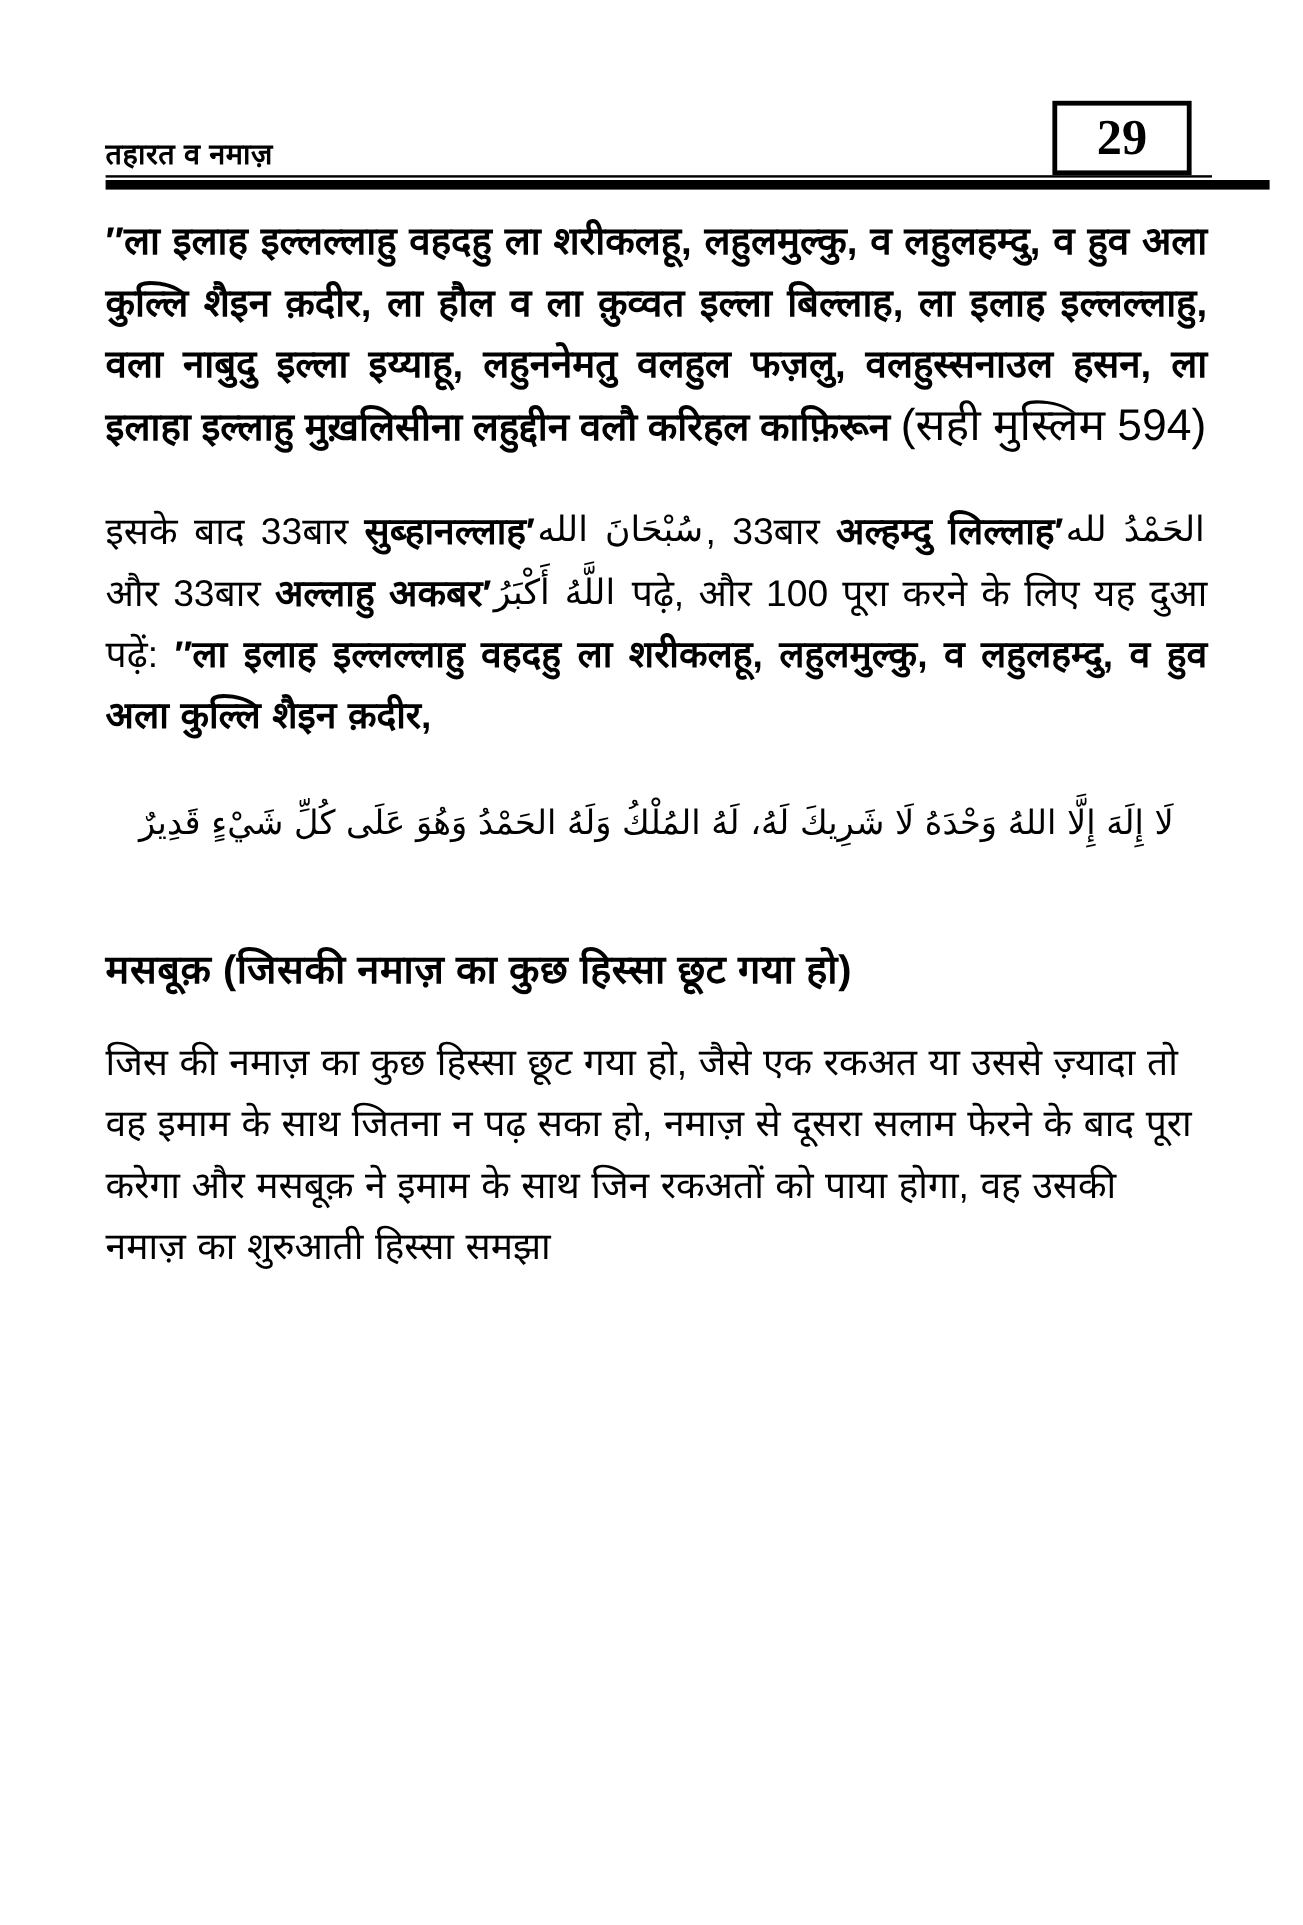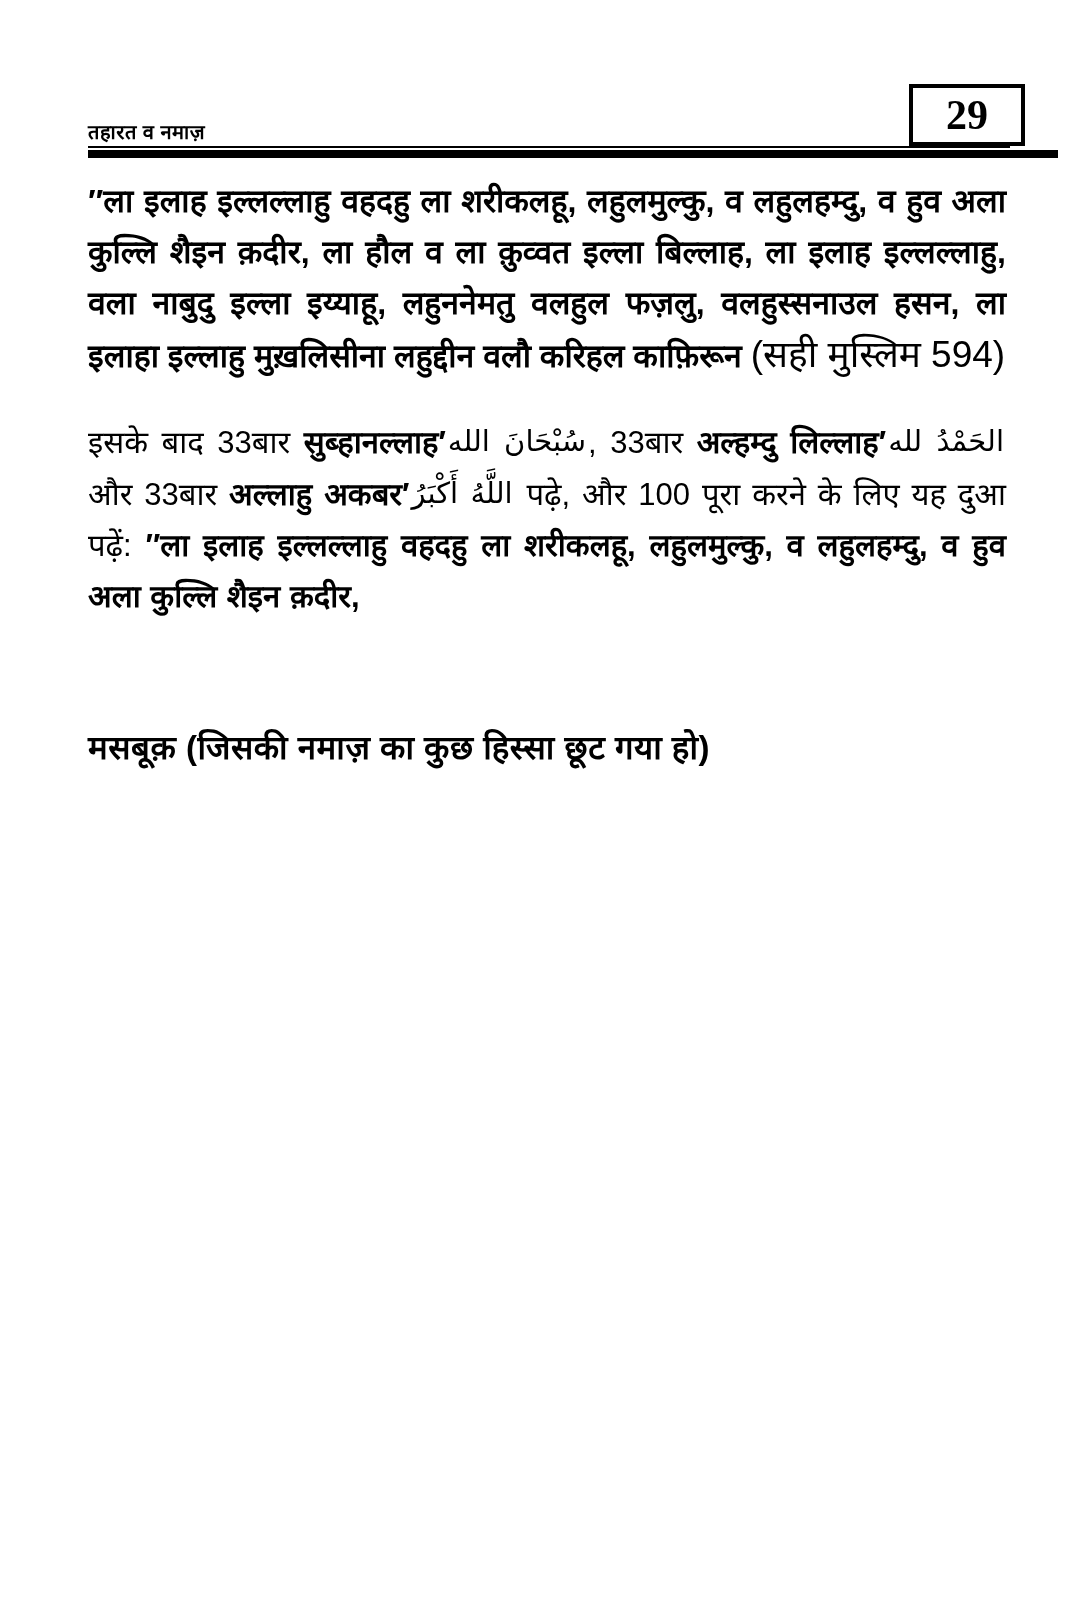--- a/index.html
+++ b/index.html
@@ -31,29 +31,29 @@
     position: absolute;
     left: 0;
     top: 86px;
     width: 1086px;
     height: 74px;
   }
   .header-title {
     position: absolute;
     left: 88px;
     bottom: 18px;
-    font-size: 20px;
+    font-size: 24px;
     font-weight: 700;
     letter-spacing: 0.5px;
     line-height: 1;
     white-space: nowrap;
   }
   .page-number-box {
     position: absolute;
-    right: 61px;
+    right: 93px;
     top: -2px;
     width: 116px;
     height: 62px;
     border: 4px solid #000;
     background: #fff;
     display: flex;
     align-items: center;
     justify-content: center;
     box-sizing: border-box;
   }
@@ -172,25 +172,27 @@
     </p>
 
     <div class="gap-md"></div>
 
     <p class="para">
       <span>इसके बाद 33बार </span><b>सुब्हानल्लाह′</b><span class="arabic-inline">سُبْحَانَ الله</span><span>, 33बार </span><b>अल्हम्दु लिल्लाह′</b><span class="arabic-inline">الحَمْدُ لله</span><span> और 33बार </span><b>अल्लाहु अकबर′</b><span class="arabic-inline">اللَّهُ أَكْبَرُ</span><span> पढ़े, और 100 पूरा करने के लिए यह दुआ पढ़ें: </span><b>″ला इलाह इल्लल्लाहु वहदहु ला शरीकलहू, लहुलमुल्कु, व लहुलहम्दु, व हुव अला कुल्लि शैइन क़दीर,</b>
     </p>
 
     <div class="gap-md"></div>
 
+    <p class="arabic-line">لَا إِلَهَ إِلَّا اللهُ وَحْدَهُ لَا شَرِيكَ لَهُ، لَهُ المُلْكُ وَلَهُ الحَمْدُ وَهُوَ عَلَى كُلِّ شَيْءٍ قَدِيرٌ</p>
 
     <div class="gap-sm"></div>
 
 
     <div class="gap-lg"></div>
 
     <h2 class="heading-center">मसबूक़ (जिसकी नमाज़ का कुछ हिस्सा छूट गया हो)</h2>
 
     <div class="gap-sm"></div>
 
+    <p class="para">जिस की नमाज़ का कुछ हिस्सा छूट गया हो, जैसे एक रकअत या उससे ज़्यादा तो वह इमाम के साथ जितना न पढ़ सका हो, नमाज़ से दूसरा सलाम फेरने के बाद पूरा करेगा और मसबूक़ ने इमाम के साथ जिन रकअतों को पाया होगा, वह उसकी नमाज़ का शुरुआती हिस्सा समझा</p>
 
   </div>
 </div>
 
 </body></html>

